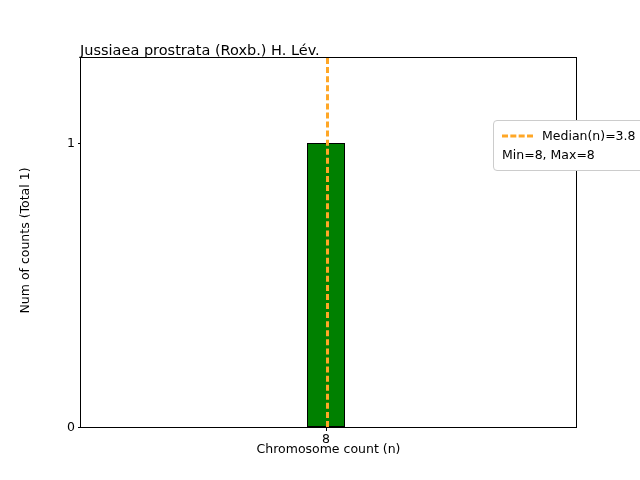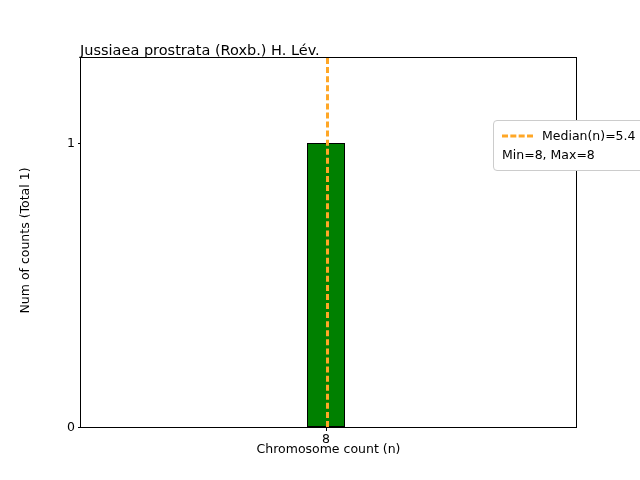--- a/index.html
+++ b/index.html
@@ -214,21 +214,21 @@
     <div class="xtick" style="left:245px;">
       <span class="xtick-mark"></span>
       <span class="xtick-label">8</span>
     </div>
 
     <div id="legend">
       <div class="legend-row">
         <span class="legend-swatch">
             <i></i>
           </span>
-        <span class="legend-text">Median(n)=5.4</span>
+        <span class="legend-text">Median(n)=3.8</span>
       </div>
       <div class="legend-row second">
         <span class="legend-text">Min=8, Max=8</span>
       </div>
     </div>
 
   </div>
 
   <div id="xlabel">Chromosome count (n)</div>
 

